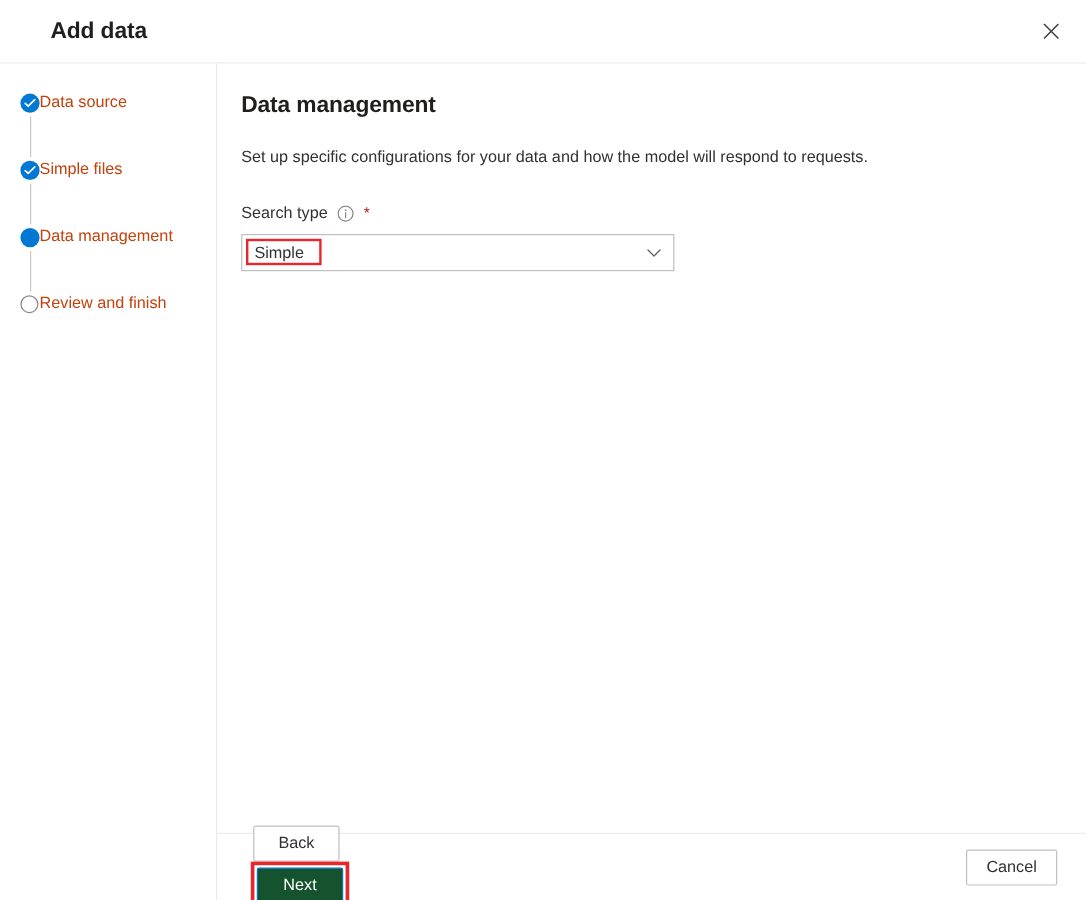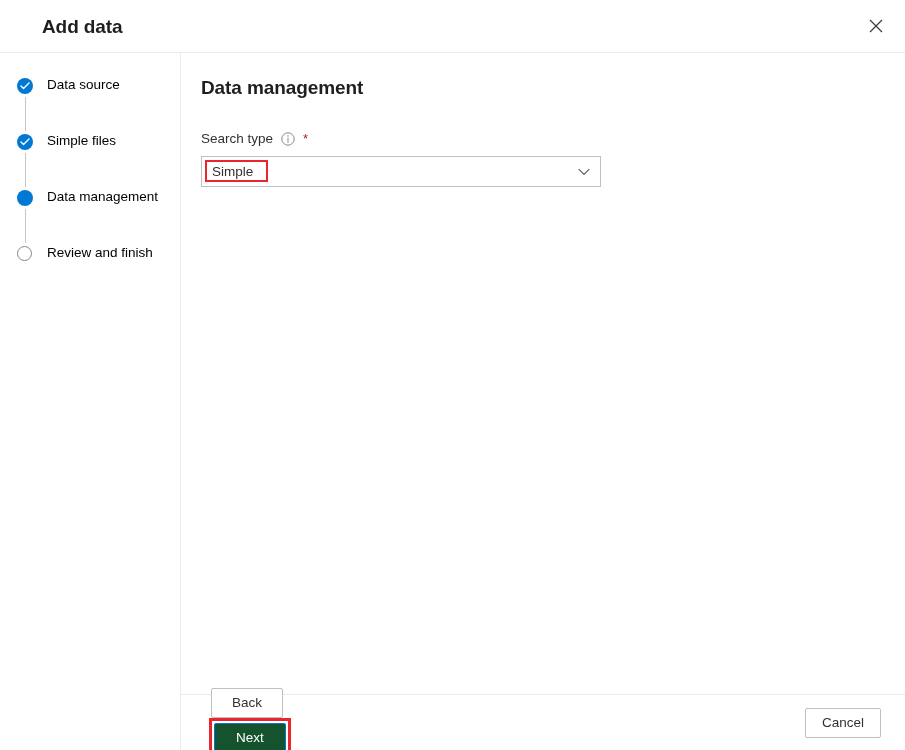--- a/index.html
+++ b/index.html
@@ -132,24 +132,23 @@
     position: absolute;
     left: 24.5px;
     top: 22px;
     width: 1px;
     height: 34px;
     background: #c8c6c4;
     z-index: 1;
   }
   .step:last-child .step-line { display: none; }
   .step-label {
-    margin-left: 14px;
     font-size: 13.5px;
     line-height: 20px;
-    color: #000000;
+    color: #c2410c;
     white-space: nowrap;
   }
 
   
   .content {
     flex: 1 1 auto;
     position: relative;
     padding: 22px 24px 0 20px;
     box-sizing: border-box;
   }
@@ -196,21 +195,21 @@
   .info-icon svg { display: block; }
   .required-star {
     margin-left: 8px;
     color: #a4262c;
     font-size: 13px;
     line-height: 10px;
   }
 
   .dropdown {
     position: relative;
-    width: 400px;
+    width: 361px;
     height: 31px;
     border: 1px solid #bfbfbf;
     background: #ffffff;
     box-sizing: border-box;
     display: flex;
     align-items: center;
     cursor: pointer;
   }
   .dropdown-value {
     font-size: 13.5px;
@@ -364,20 +363,21 @@
           </span>
 
           <span class="step-label">Review and finish</span>
         </li>
 
       </ul>
     </div>
 
     <div class="content">
       <h1 class="content-title">Data management</h1>
+      <p class="content-desc">Set up specific configurations for your data and how the model will respond to requests.</p>
 
       <div class="field">
         <div class="field-label-row">
           <span class="field-label">Search type</span>
           <span class="info-icon">
             <svg width="14" height="14" viewBox="0 0 14 14" aria-hidden="true">
               <circle cx="7" cy="7" r="6.2" stroke="#8a8886" stroke-width="1" fill="none"></circle>
               <circle cx="7" cy="4.1" r="0.75" fill="#8a8886"></circle>
               <path d="M7 6.2 L7 10.4" stroke="#8a8886" stroke-width="1" stroke-linecap="round"></path>
             </svg>

